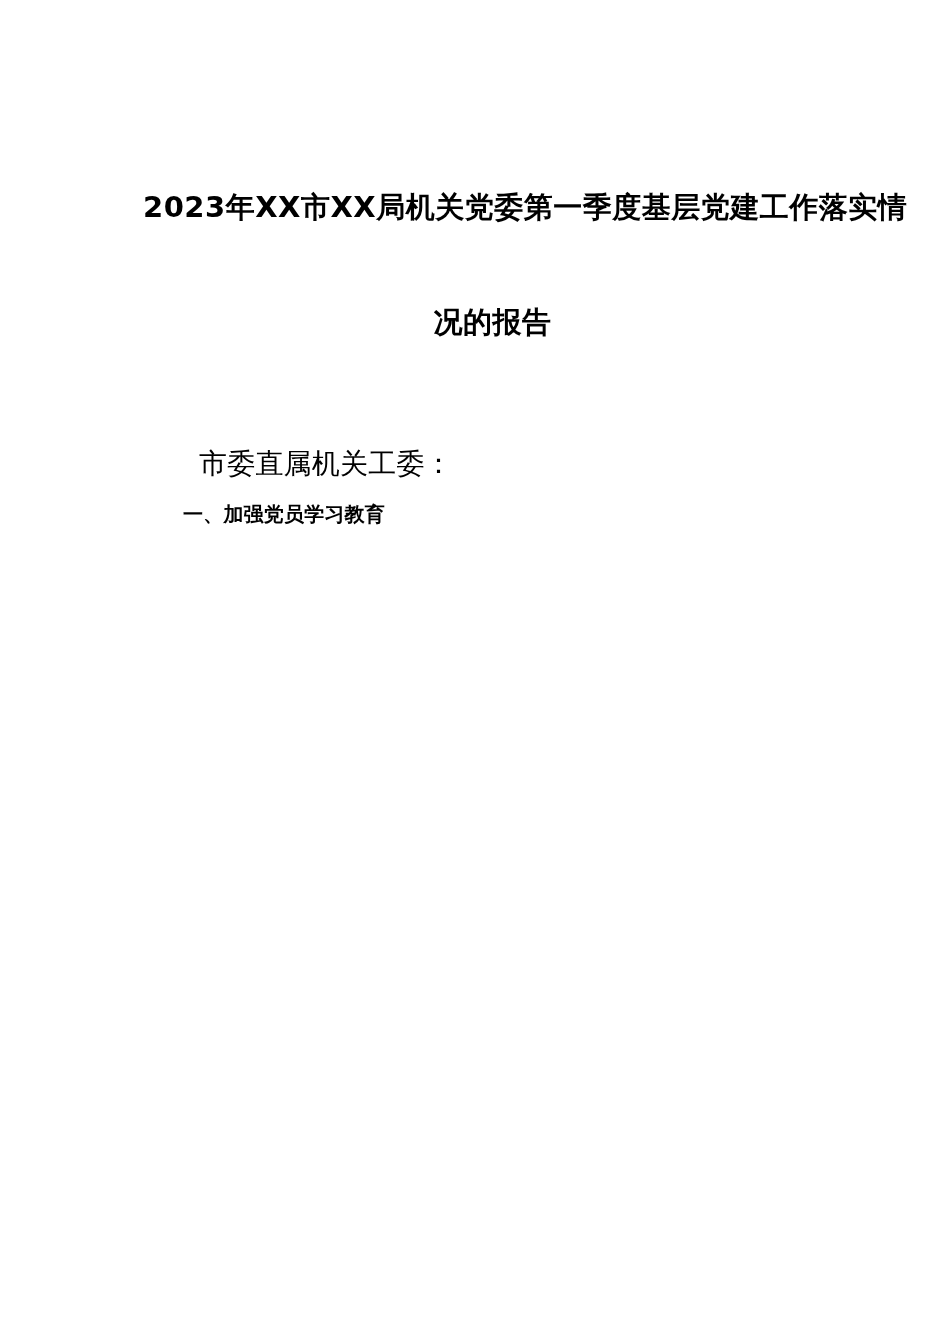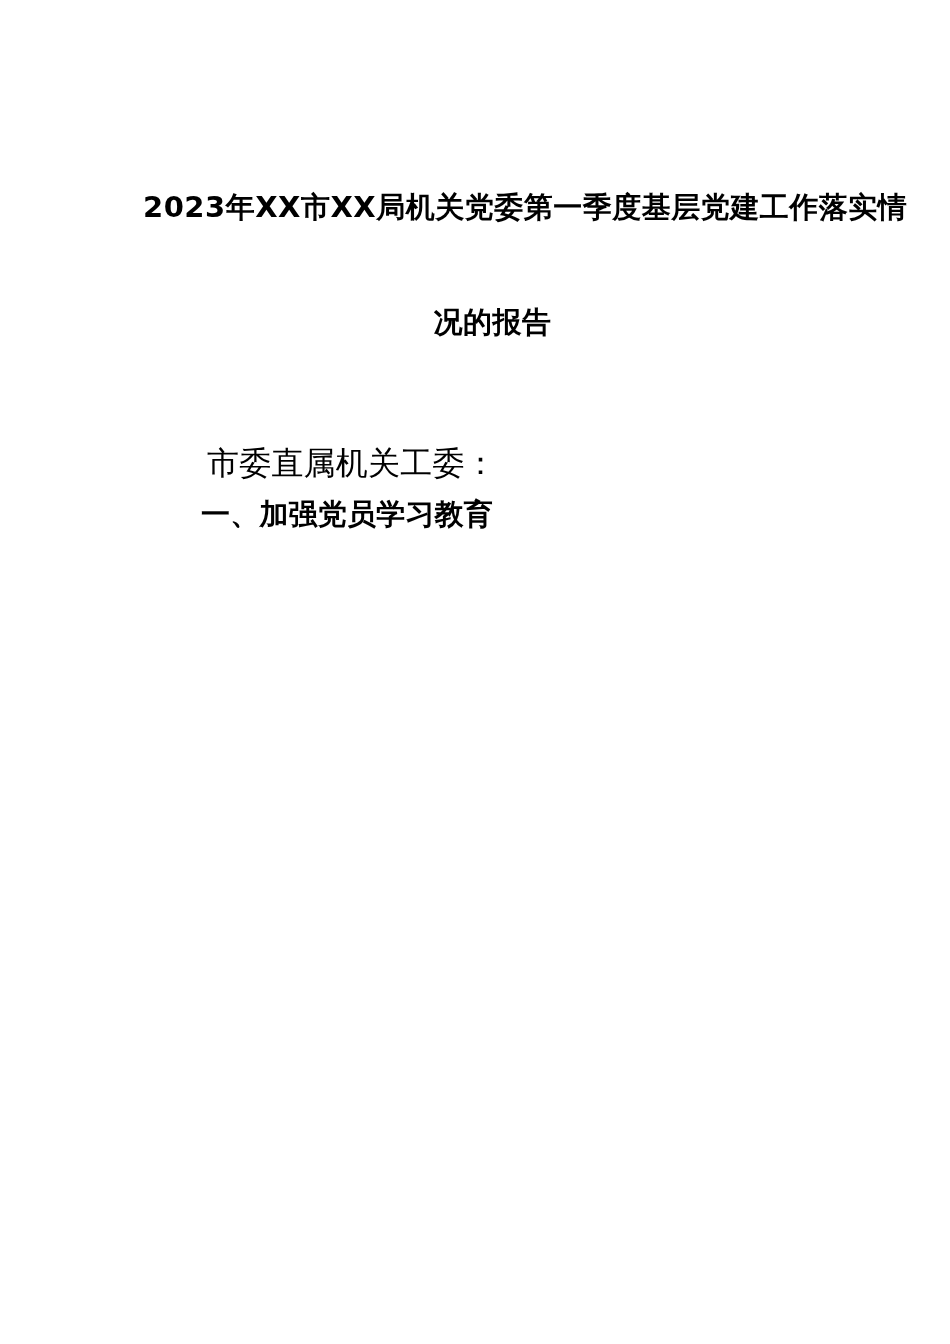--- a/index.html
+++ b/index.html
@@ -38,35 +38,35 @@
     white-space: nowrap;
   }
   .doc-title .line2 {
     display: block;
     text-align: left;
   }
   .body-block {
     margin-top: 58px;
   }
   p.para {
-    font-size: 32px;
+    font-size: 28px;
     line-height: 51px;
     margin: 0;
     text-align: justify;
     text-justify: inter-ideograph;
     text-indent: 2em;
     letter-spacing: 0.2px;
   }
   p.salutation {
     text-indent: 2em;
   }
   h2.section-heading {
     font-family: "DejaVu Sans", "Liberation Sans", sans-serif;
     font-weight: bold;
-    font-size: 29px;
+    font-size: 20px;
     line-height: 51px;
     margin: 0;
     text-indent: 2em;
     letter-spacing: 0.2px;
   }
 </style>
 </head>
 <body>
 
 <div class="page">

